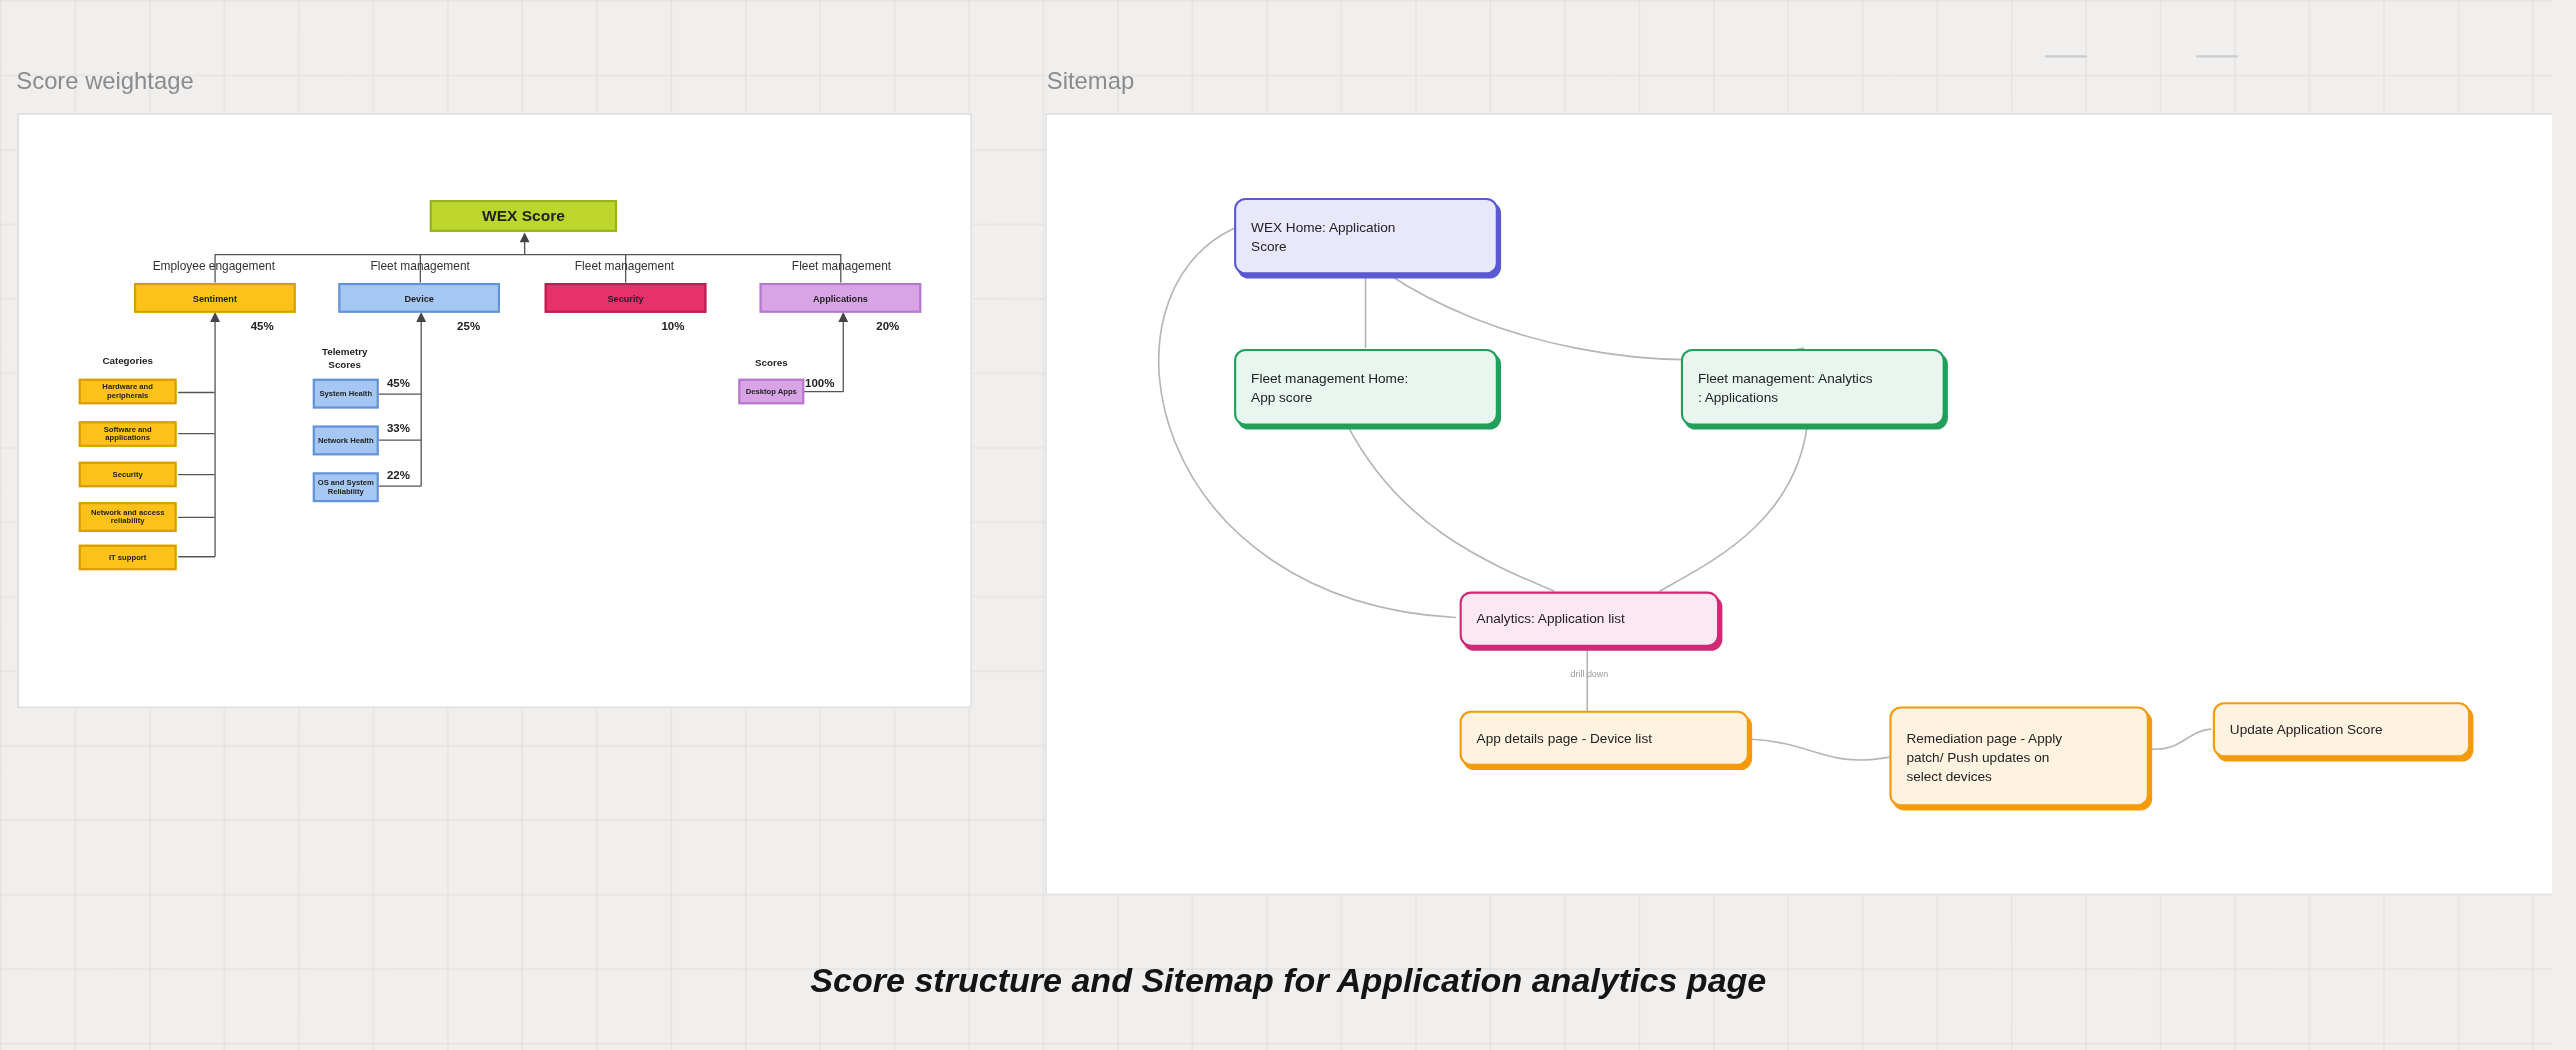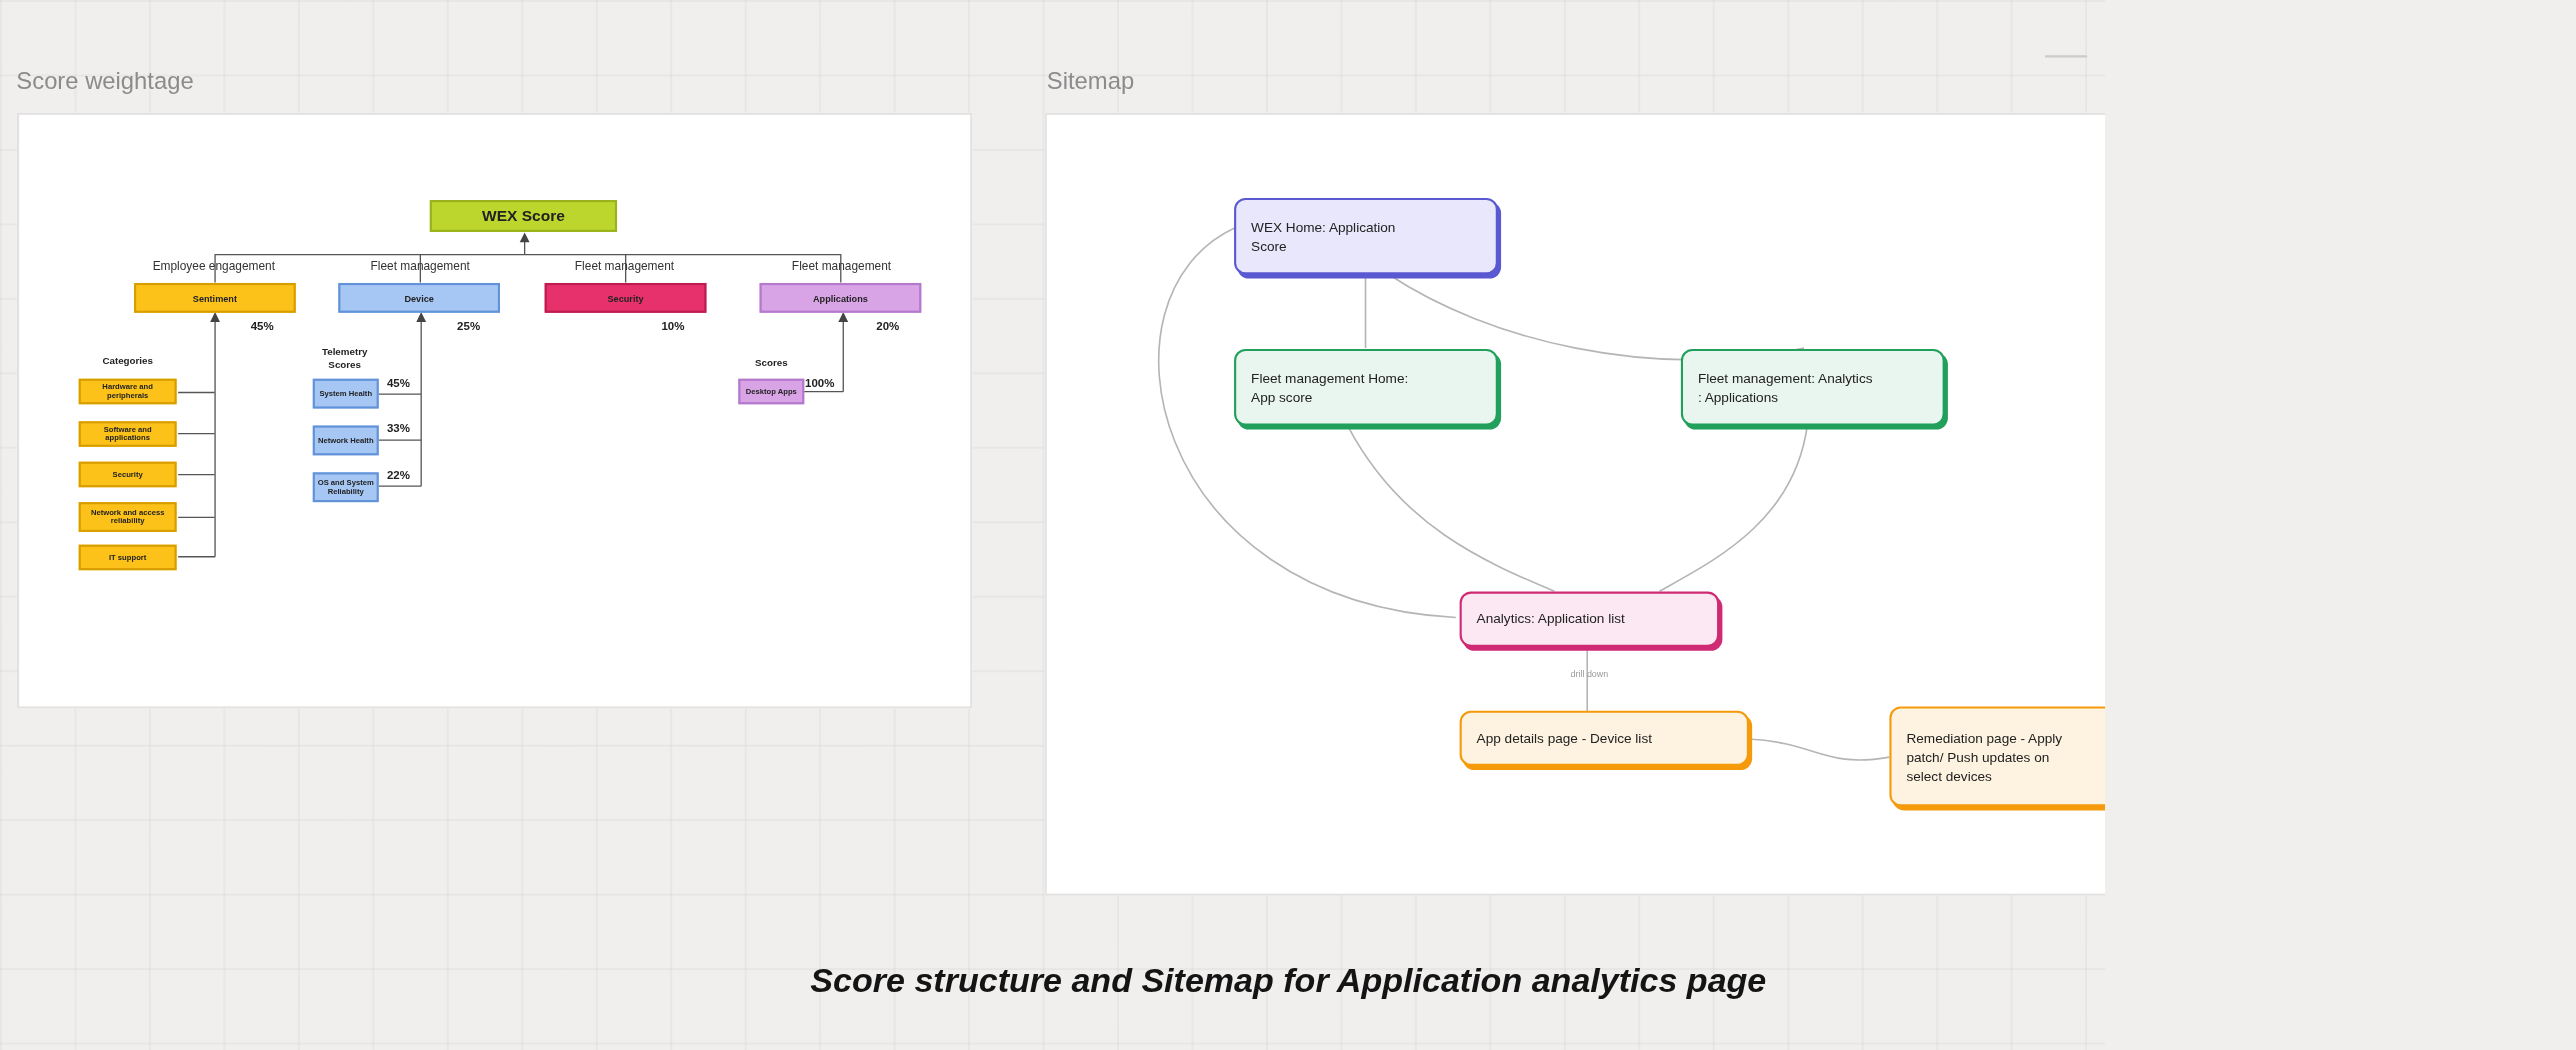--- a/index.html
+++ b/index.html
@@ -1,18 +1,18 @@
 <!DOCTYPE html>
 <html style="font-size:12.4px"><head>
 <meta charset="utf-8">
 <style>
   *{margin:0;padding:0;box-sizing:border-box}
   html,body{width:2576px;height:1050px;overflow:hidden;background:#f0efee;
     font-family:"Liberation Sans","DejaVu Sans",sans-serif}
-  .viewport{position:relative;width:2105px;height:1050px;overflow:hidden}
+  .viewport{position:relative;width:2552px;height:1050px;overflow:hidden}
   .canvas{position:absolute;left:0;top:0;width:1211px;height:494px;
     transform:scale(2.1277);transform-origin:0 0;
     background-image:
       linear-gradient(to right, rgba(100,100,100,.055) 0.8px, transparent 0.8px),
       linear-gradient(to bottom, rgba(100,100,100,.055) 0.8px, transparent 0.8px);
     background-size:35px 35px}
   .frame{position:absolute;background:#ffffff;border:0.8px solid #e3e2e1}
   .frame-title{position:absolute;font-size:11.2px;color:#8b8b8b}
   .overlay{position:absolute;left:0;top:0;width:1211px;height:494px;pointer-events:none}
   .shape{position:absolute;display:flex;align-items:center;justify-content:center;

